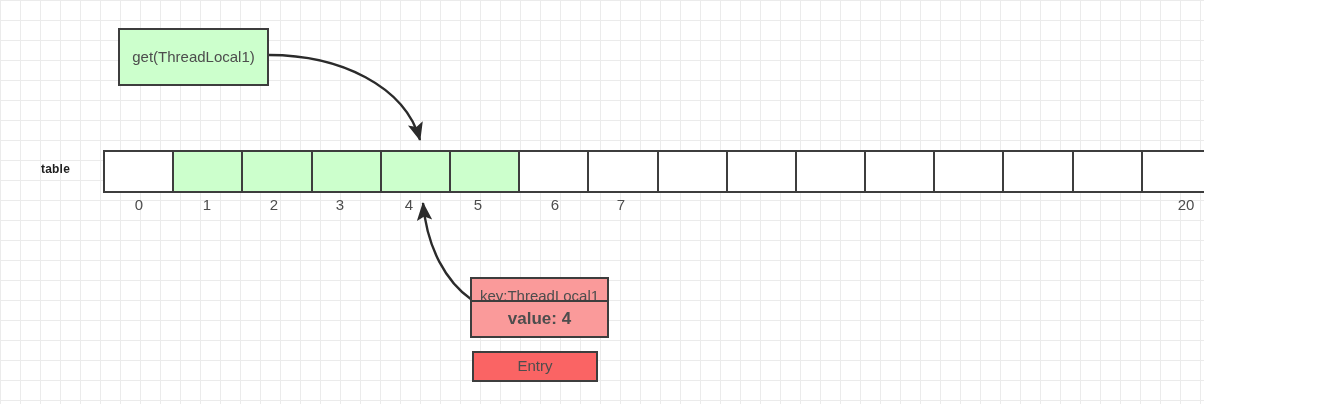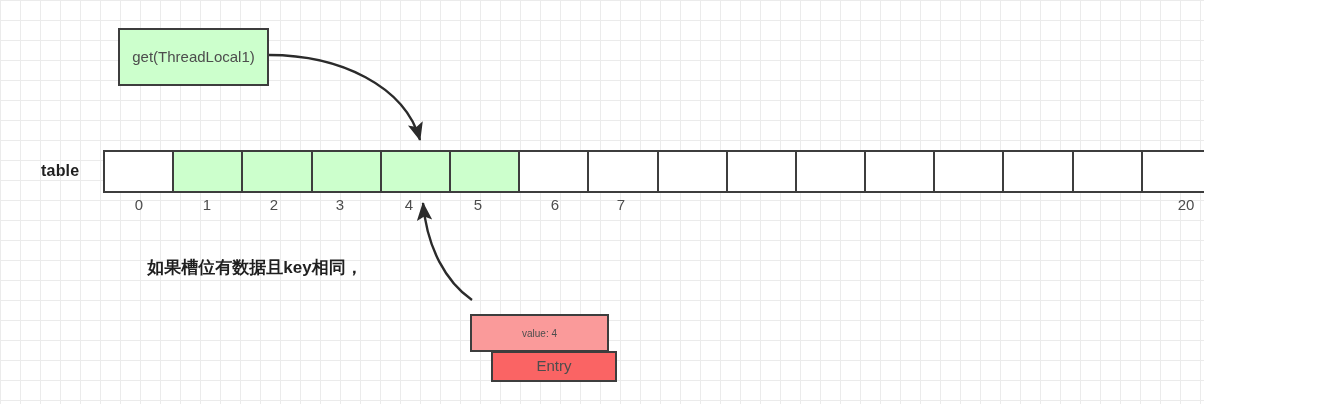--- a/index.html
+++ b/index.html
@@ -34,38 +34,37 @@
     white-space: nowrap;
   }
   .green-box {
     background: #ccffcc;
   }
   .red-light {
     background: #fa9a9a;
   }
   .red-dark {
     background: #fa6464;
-    margin-left: 19px;
   }
 
   
   #call-box {
     left: 118px;
     top: 28px;
     width: 151px;
     height: 58px;
     font-size: 15px;
   }
 
   
   #table-label {
     position: absolute;
     left: 41px;
     top: 162px;
-    font-size: 16px;
+    font-size: 12px;
     font-weight: bold;
     color: #1f1f1f;
     letter-spacing: .2px;
   }
   #table-row {
     position: absolute;
     left: 103px;
     top: 150px;
     height: 43px;
     display: flex;
@@ -112,24 +111,25 @@
   
   #entry-key {
     left: 470px;
     top: 277px;
     width: 139px;
     height: 38px;
     font-size: 15px;
   }
   #entry-value {
     left: 470px;
-    top: 314px;
+    top: 300px;
     width: 139px;
     height: 38px;
-    font-size: 10px;
+    font-size: 17px;
+    font-weight: bold;
   }
   #entry-title {
     left: 472px;
     top: 351px;
     width: 126px;
     height: 31px;
     font-size: 15px;
   }
 
   
@@ -188,23 +188,25 @@
       <div class="index-label" style="left: 274px;">2</div>
       <div class="index-label" style="left: 340px;">3</div>
       <div class="index-label" style="left: 409px;">4</div>
       <div class="index-label" style="left: 478px;">5</div>
       <div class="index-label" style="left: 555px;">6</div>
       <div class="index-label" style="left: 621px;">7</div>
       <div class="index-label" style="left: 1186px;">20</div>
     </div>
 
   <div id="note">
-    <div>如果槽位有数据且key相同，</div>
   </div>
 
   <div class="node red-dark" id="entry-title">
     <span>Entry</span>
   </div>
+  <div class="node red-light" id="entry-key">
+    <span>key:ThreadLocal1</span>
+  </div>
   <div class="node red-light" id="entry-value">
     <span>value: 4</span>
   </div>
 
 </div>
 
 </body></html>

